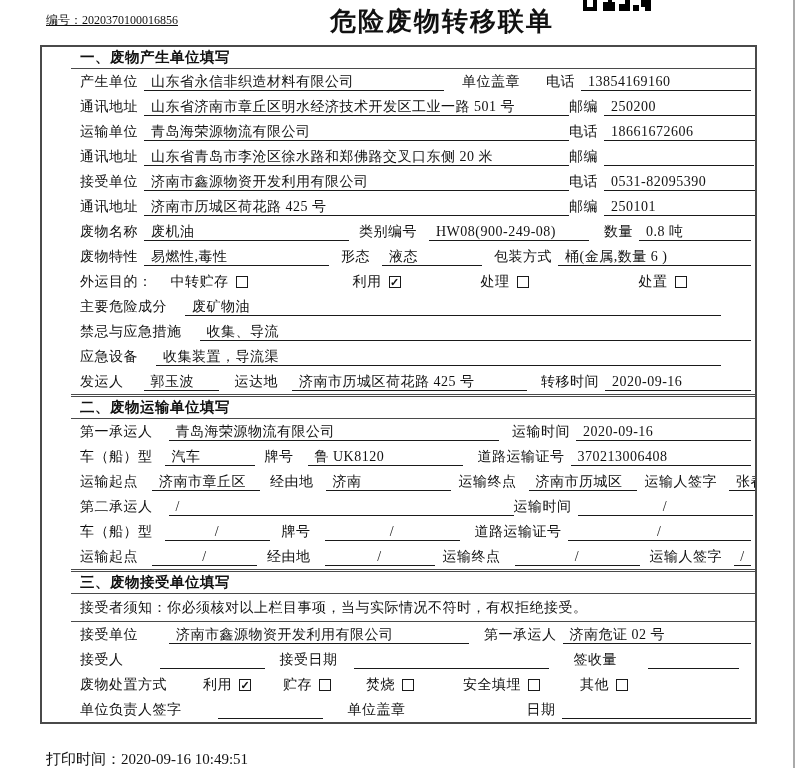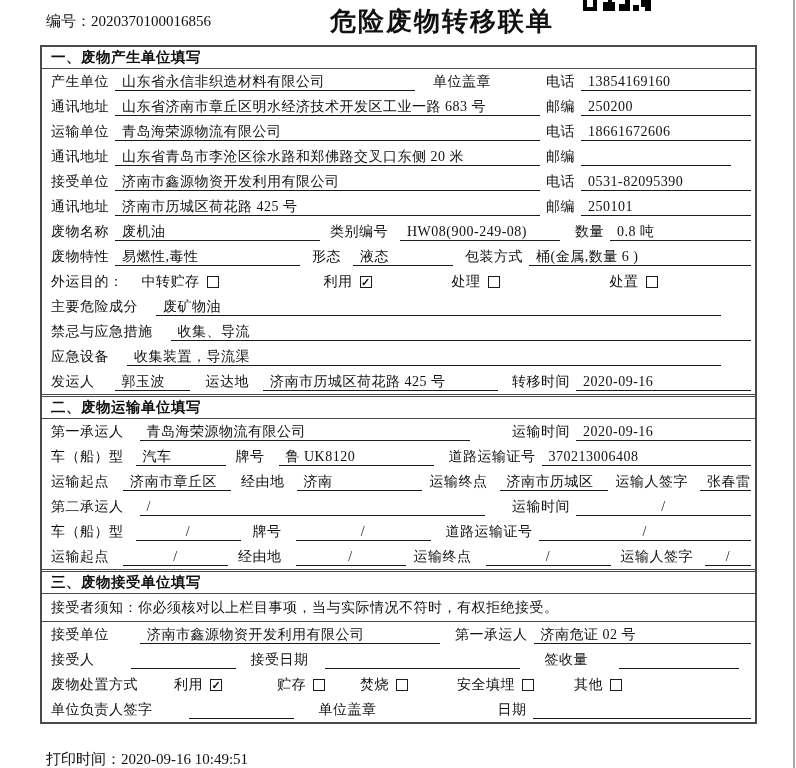--- a/index.html
+++ b/index.html
@@ -1,27 +1,27 @@
 <!DOCTYPE html>
 <html><head>
 <meta charset="utf-8">
 <style>
   * { margin:0; padding:0; box-sizing:border-box; }
   html,body { width:796px; height:768px; background:#ffffff; }
   body { font-family:"Liberation Serif","DejaVu Serif",serif; color:#111; }
   .page { position:relative; width:796px; height:768px; background:#fff; overflow:hidden; }
   .page-edge { position:absolute; top:0; right:1px; width:2px; height:100%; background:#aaa; }
 
-  .serial { position:absolute; left:46px; top:12px; font-size:15px; white-space:nowrap; }
+  .serial { position:absolute; left:46px; top:12px; font-size:12px; white-space:nowrap;text-decoration:underline; }
   .doc-title { position:absolute; left:330px; top:4px; font-size:26px; font-weight:bold; letter-spacing:2px; white-space:nowrap; }
 
   .qr-frag { position:absolute; left:583px; top:0; width:68px; height:11px; overflow:hidden; }
   .qr-frag i { position:absolute; background:#000; }
 
-  .form-table { position:absolute; left:40px; top:45px; width:717px; border:2px solid #4a4a4a; background:#fff; }
+  .form-table { position:absolute; left:40px; top:45px; width:717px; border:2px solid #4a4a4a; background:#fff;padding-left:29px; }
   .section + .section { border-top:3px double #4a4a4a; }
   .sec-header { height:22px; line-height:21px; font-weight:bold; font-size:14.5px; padding-left:9px; border-bottom:1px solid #4a4a4a; letter-spacing:0.5px; }
   .row { display:flex; align-items:flex-end; height:25px; padding:0 4px 3px 9px; overflow:hidden; }
   .row.note { height:28px; align-items:center; padding-bottom:0; border-bottom:1px solid #4a4a4a; font-size:14px; letter-spacing:0.5px; }
   .lbl { font-size:14px; line-height:19px; white-space:nowrap; margin-right:6px; letter-spacing:0.5px; flex:0 0 auto; }
   .val { display:inline-block; font-size:14px; line-height:19px; height:19px; border-bottom:1px solid #1a1a1a; padding-left:7px; white-space:nowrap; flex:0 0 auto; letter-spacing:0.5px; }
   .val.fill { flex:1 1 auto; }
   .val.center { text-align:center; padding-left:0; }
   .gap { display:inline-block; flex:0 0 auto; }
   .boxgrp { display:inline-flex; align-items:center; flex:0 0 auto; line-height:19px; }
@@ -56,21 +56,21 @@
         <div class="sec-header">一、废物产生单位填写</div>
         <div class="row">
           <span class="lbl">产生单位</span>
           <span class="val" style="width: 300px;">山东省永信非织造材料有限公司</span>
           <span class="lbl" style="margin-left: 18px;">单位盖章</span>
           <span class="lbl" style="margin-left: auto;">电话</span>
           <span class="val" style="width: 170px;">13854169160</span>
         </div>
         <div class="row">
           <span class="lbl">通讯地址</span>
-          <span class="val" style="width: 425px;">山东省济南市章丘区明水经济技术开发区工业一路 683 号</span>
+          <span class="val" style="width: 425px;">山东省济南市章丘区明水经济技术开发区工业一路 501 号</span>
           <span class="lbl" style="margin-left: auto;">邮编</span>
           <span class="val" style="width: 170px;">250200</span>
         </div>
         <div class="row">
           <span class="lbl">运输单位</span>
           <span class="val" style="width: 425px;">青岛海荣源物流有限公司</span>
           <span class="lbl" style="margin-left: auto;">电话</span>
           <span class="val" style="width: 170px;">18661672606</span>
         </div>
         <div class="row">
@@ -218,21 +218,21 @@
           <span class="lbl" style="margin-left: 25px;">签收量</span>
           <span class="val fill" style="margin-left: 25px;"></span>
           <span class="gap" style="width: 12px;"></span>
         </div>
         <div class="row">
           <span class="lbl">废物处置方式</span>
           <span class="boxgrp" style="margin-left: 30px;">
             <span class="lbl">利用</span>
             <span class="cb">✓</span>
           </span>
-          <span class="boxgrp" style="margin-left: 55px;">
+          <span class="boxgrp" style="margin-left: 32px;">
             <span class="lbl">贮存</span>
             <span class="cb"></span>
           </span>
           <span class="boxgrp" style="margin-left: 35px;">
             <span class="lbl">焚烧</span>
             <span class="cb"></span>
           </span>
           <span class="boxgrp" style="margin-left: 49px; justify-content: flex-end;">
             <span class="lbl">安全填埋</span>
             <span class="cb"></span>

